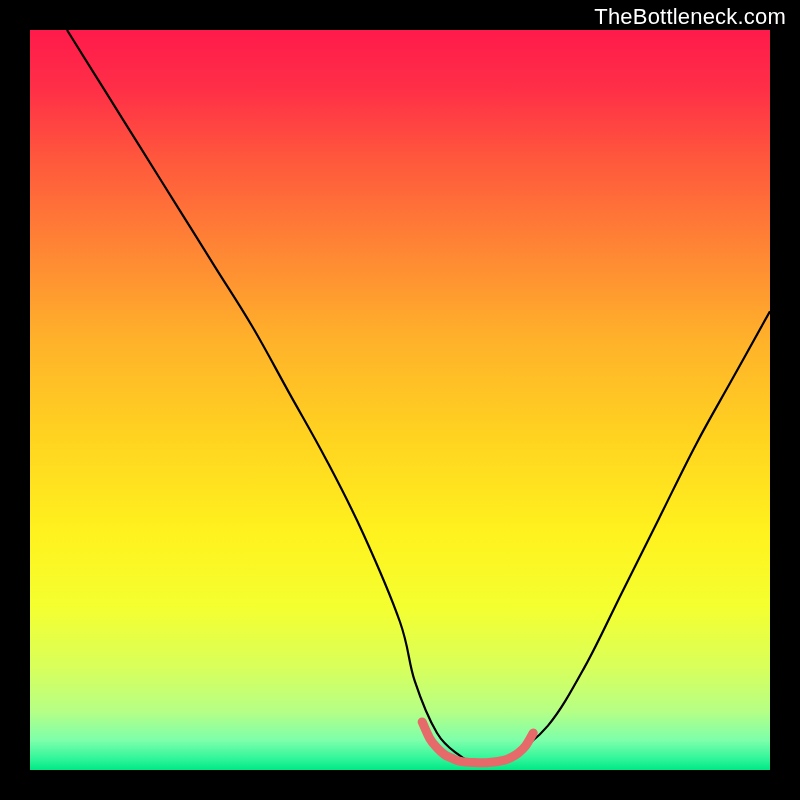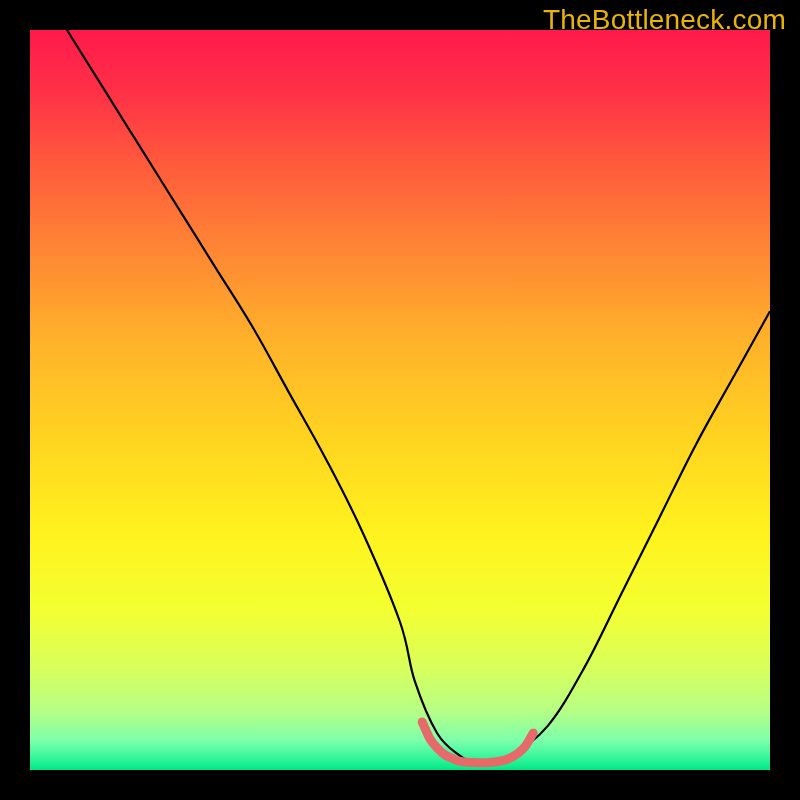--- a/index.html
+++ b/index.html
@@ -30,22 +30,22 @@
     inset: 0;
   }
   .curve-svg {
     position: absolute;
     inset: 0;
   }
   .watermark {
     position: absolute;
     top: 4px;
     right: 14px;
-    color: #eab308;
-    font-size: 28px;
+    color: #ffffff;
+    font-size: 22px;
     font-weight: 500;
     letter-spacing: 0.2px;
     user-select: none;
   }
 </style>
 </head>
 <body>
 
 <div class="frame">
 

